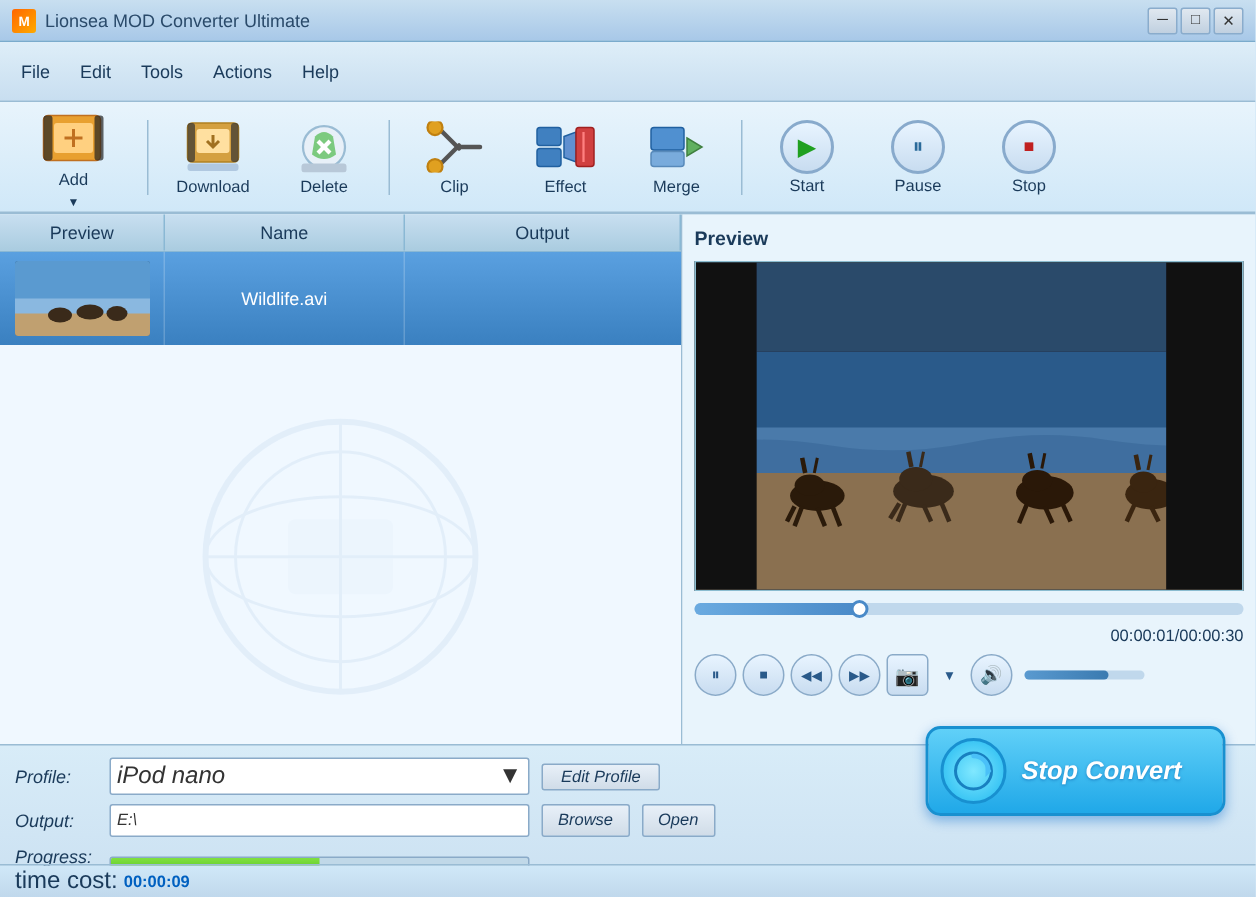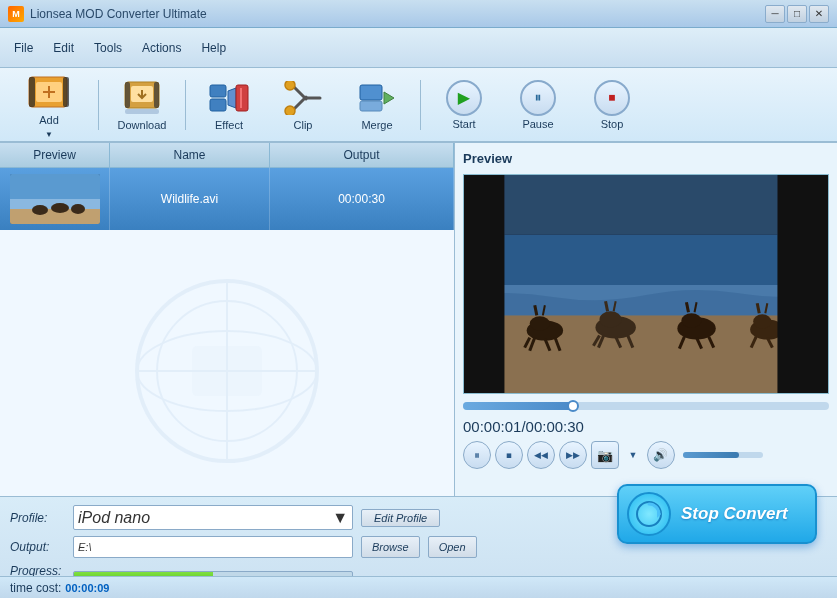--- a/index.html
+++ b/index.html
@@ -251,22 +251,22 @@
       top: 50%;
       left: 30%;
       transform: translate(-50%, -50%);
       width: 12px; height: 12px;
       background: white;
       border: 2px solid #4a8ac8;
       border-radius: 50%;
     }
 
     .time-display {
-      text-align: left;
-      font-size: 15px;
+      text-align: right;
+      font-size: 11px;
       color: #1a3a5a;
     }
 
     
     .video-controls {
       display: flex;
       align-items: center;
       gap: 4px;
     }
     .ctrl-btn {
@@ -470,21 +470,21 @@
       left: 0; right: 0;
       height: 22px;
       background: linear-gradient(to bottom, #d0e8f8, #c0d8ec);
       border-top: 1px solid #9abcd4;
       display: flex;
       align-items: center;
       padding: 0 10px;
       gap: 4px;
     }
     .time-cost-label {
-      font-size: 12px;
+      font-size: 16px;
       color: #1a3a5a;
     }
     .time-cost-value {
       font-size: 11px;
       color: #0060c0;
       font-weight: bold;
     }
 
     
     .tb-icon {
@@ -541,52 +541,63 @@
         <rect x="2" y="1" width="5" height="26" rx="2" fill="#333" opacity="0.7"></rect>
         <rect x="31" y="1" width="5" height="26" rx="2" fill="#333" opacity="0.7"></rect>
         <rect x="8" y="5" width="22" height="16" rx="2" fill="#ffe0a0"></rect>
         <path d="M19 9 L19 16 M15 13 L19 17 L23 13" stroke="#a07020" stroke-width="2" fill="none"></path>
         <rect x="2" y="28" width="34" height="5" rx="2" fill="#b0c8e0"></rect>
       </svg>
     </div>
     <span class="btn-label">Download</span>
   </div>
 
+  <div class="toolbar-btn">
+    <div class="tb-icon">
+      <svg width="38" height="34" viewBox="0 0 38 34">
+        <circle cx="19" cy="17" r="14" fill="#e8f0f8" stroke="#9abcd4" stroke-width="1.5"></circle>
+        <path d="M13 10 Q19 4 25 10 L27 22 Q19 28 11 22 Z" fill="#60c060" opacity="0.8"></path>
+        <path d="M14 14 L16 12 L19 15 L22 12 L24 14 L21 17 L24 20 L22 22 L19 19 L16 22 L14 20 L17 17 Z" fill="white"></path>
+        <path d="M6 28 L32 28 Q34 28 34 30 L34 32 Q34 34 32 34 L6 34 Q4 34 4 32 L4 30 Q4 28 6 28 Z" fill="#b8c8d8"></path>
+      </svg>
+    </div>
+    <span class="btn-label">Delete</span>
+  </div>
 
   <div class="toolbar-sep"></div>
+
+  <div class="toolbar-btn">
+    <div class="tb-icon">
+      <svg width="38" height="34" viewBox="0 0 38 34">
+        <line x1="8" y1="4" x2="22" y2="18" stroke="#555" stroke-width="3" stroke-linecap="round"></line>
+        <line x1="8" y1="30" x2="22" y2="16" stroke="#555" stroke-width="3" stroke-linecap="round"></line>
+        <circle cx="6" cy="4" r="5" fill="#e0a020" stroke="#c08010" stroke-width="1.5"></circle>
+        <circle cx="6" cy="30" r="5" fill="#e0a020" stroke="#c08010" stroke-width="1.5"></circle>
+        <line x1="22" y1="17" x2="36" y2="17" stroke="#555" stroke-width="3" stroke-linecap="round"></line>
+      </svg>
+    </div>
+    <span class="btn-label">Clip</span>
+  </div>
 
   <div class="toolbar-btn">
     <div class="tb-icon">
       <svg width="42" height="36" viewBox="0 0 42 36">
         <rect x="2" y="5" width="16" height="12" rx="2" fill="#4080c0" stroke="#2060a0" stroke-width="1"></rect>
         <rect x="2" y="19" width="16" height="12" rx="2" fill="#4080c0" stroke="#2060a0" stroke-width="1"></rect>
         <polygon points="20,11 28,8 28,28 20,25" fill="#6090d0" stroke="#2060a0" stroke-width="1"></polygon>
         <rect x="28" y="5" width="12" height="26" rx="2" fill="#d04040" stroke="#a02020" stroke-width="1"></rect>
         <line x1="33" y1="8" x2="33" y2="28" stroke="#ff8080" stroke-width="1.5"></line>
       </svg>
     </div>
     <span class="btn-label">Effect</span>
   </div>
 
   <div class="toolbar-btn">
     <div class="tb-icon">
       <svg width="38" height="34" viewBox="0 0 38 34">
-        <line x1="8" y1="4" x2="22" y2="18" stroke="#555" stroke-width="3" stroke-linecap="round"></line>
-        <line x1="8" y1="30" x2="22" y2="16" stroke="#555" stroke-width="3" stroke-linecap="round"></line>
-        <circle cx="6" cy="4" r="5" fill="#e0a020" stroke="#c08010" stroke-width="1.5"></circle>
-        <circle cx="6" cy="30" r="5" fill="#e0a020" stroke="#c08010" stroke-width="1.5"></circle>
-        <line x1="22" y1="17" x2="36" y2="17" stroke="#555" stroke-width="3" stroke-linecap="round"></line>
-      </svg>
-    </div>
-    <span class="btn-label">Clip</span>
-  </div>
-
-  <div class="toolbar-btn">
-    <div class="tb-icon">
-      <svg width="38" height="34" viewBox="0 0 38 34">
         <rect x="2" y="4" width="22" height="15" rx="2" fill="#5090d0" stroke="#2060a0" stroke-width="1"></rect>
         <rect x="2" y="20" width="22" height="10" rx="2" fill="#5090d0" stroke="#2060a0" stroke-width="1" opacity="0.7"></rect>
         <polygon points="26,11 36,17 26,23" fill="#60b060" stroke="#408040" stroke-width="1"></polygon>
       </svg>
     </div>
     <span class="btn-label">Merge</span>
   </div>
 
   <div class="toolbar-sep"></div>
 
@@ -626,21 +637,20 @@
               <rect x="0" y="25" width="90" height="12" fill="#8ab8e0"></rect>
               <rect x="0" y="35" width="90" height="15" fill="#c0a070"></rect>
 
               <ellipse cx="30" cy="36" rx="8" ry="5" fill="#3a2a1a"></ellipse>
               <ellipse cx="50" cy="34" rx="9" ry="5" fill="#3a2a1a"></ellipse>
               <ellipse cx="68" cy="35" rx="7" ry="5" fill="#3a2a1a"></ellipse>
             </svg>
           </div>
         </div>
         <div class="list-cell">Wildlife.avi</div>
-        <div class="list-cell">00:00:30</div>
       </div>
 
       <div class="watermark">
         <svg width="200" height="200" viewBox="0 0 200 200">
           <circle cx="100" cy="100" r="90" stroke="#4a80c0" stroke-width="4" fill="none"></circle>
           <circle cx="100" cy="100" r="70" stroke="#4a80c0" stroke-width="2" fill="none"></circle>
           <ellipse cx="100" cy="100" rx="90" ry="40" stroke="#4a80c0" stroke-width="2" fill="none"></ellipse>
           <line x1="10" y1="100" x2="190" y2="100" stroke="#4a80c0" stroke-width="2"></line>
           <line x1="100" y1="10" x2="100" y2="190" stroke="#4a80c0" stroke-width="2"></line>
           <rect x="65" y="75" width="70" height="50" rx="5" fill="#4a80c0" opacity="0.3"></rect>

